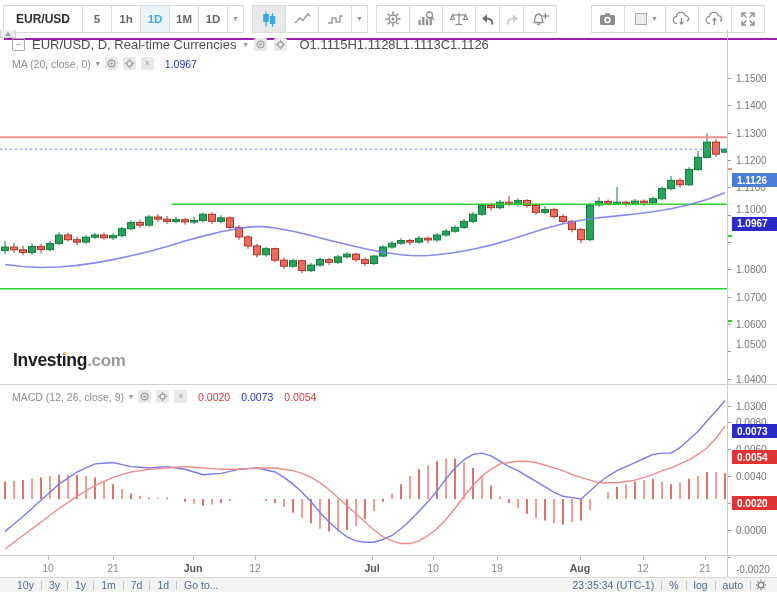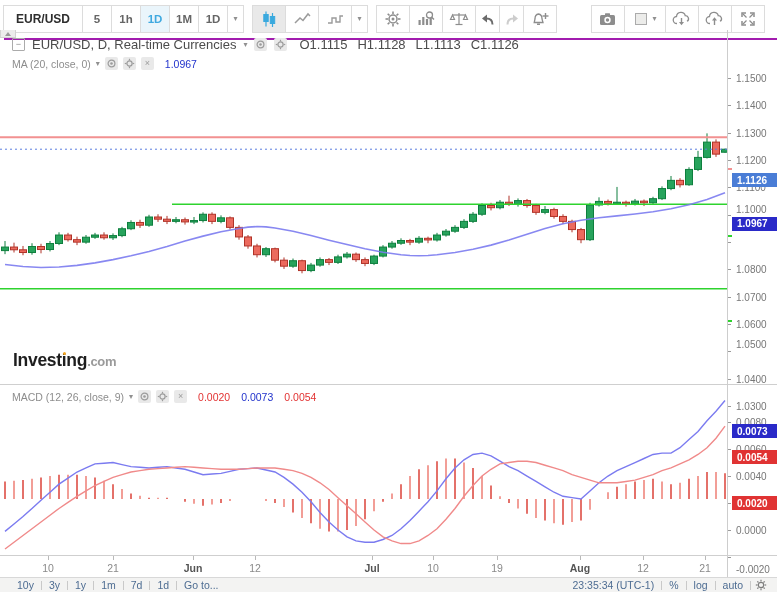--- a/index.html
+++ b/index.html
@@ -31,32 +31,32 @@
                 border:1px solid #d2d2d2;border-top:none;display:flex;align-items:center;justify-content:center;}
   #collapse-tab .tri{width:0;height:0;border-left:3px solid transparent;border-right:3px solid transparent;
                      border-bottom:4px solid #9a9a9a;}
   
   #chart-header{position:absolute;left:12px;top:37px;display:flex;align-items:center;gap:7px;
                 font-size:13px;color:#4c4c4c;white-space:nowrap;}
   .collapse-box{width:11px;height:11px;border:1px solid #ababab;border-radius:1px;display:inline-flex;
                 align-items:center;justify-content:center;color:#8a8a8a;font-size:9px;line-height:1;}
   .mini{width:13px;height:13px;background:#e9e9e9;border-radius:2px;display:inline-flex;align-items:center;
         justify-content:center;color:#9c9c9c;font-size:9px;line-height:1;cursor:pointer;}
-  .ohlc{display:flex;gap:10px;margin-left:5px;}
+  .ohlc{display:flex;margin-left:5px;}
   #ma-header{position:absolute;left:12px;top:57px;display:flex;align-items:center;gap:5px;
              font-size:10.5px;color:#8d8d8d;white-space:nowrap;}
   #macd-header{position:absolute;left:12px;top:390px;display:flex;align-items:center;gap:5px;
                font-size:10.5px;color:#8d8d8d;white-space:nowrap;}
   .ind-val{margin-left:6px;}
   .c-blue{color:#2233cc;}
   .c-red{color:#e23333;}
   
   #logo{position:absolute;left:13px;top:350px;font-weight:bold;font-size:17.5px;color:#1e1e1e;
         letter-spacing:-0.3px;}
-  #logo .suffix{color:#9a9a9a;font-size:13px;}
+  #logo .suffix{color:#9a9a9a;font-size:17px;}
   .i-dot{position:relative;}
   .i-dot::after{content:"";position:absolute;left:1px;top:1.5px;width:3.4px;height:3.4px;
                 background:#f7a823;border-radius:50%;}
   
   #price-axis{position:absolute;left:728px;top:30px;width:49px;height:547px;margin-top:31px;}
   .tick{position:absolute;left:8px;font-size:10px;color:#777;transform:translateY(-50%);}
   .tickdash{position:absolute;left:0;width:3px;height:1px;background:#9a9a9a;}
   .badge{position:absolute;left:4px;width:49px;height:14px;color:#fff;font-size:10px;font-weight:bold;
          display:flex;align-items:center;padding-left:5px;box-sizing:border-box;transform:translateY(-50%);}
   #date-axis{position:absolute;left:0;top:555px;width:777px;height:22px;border-top:1px solid #cfcfcf;

